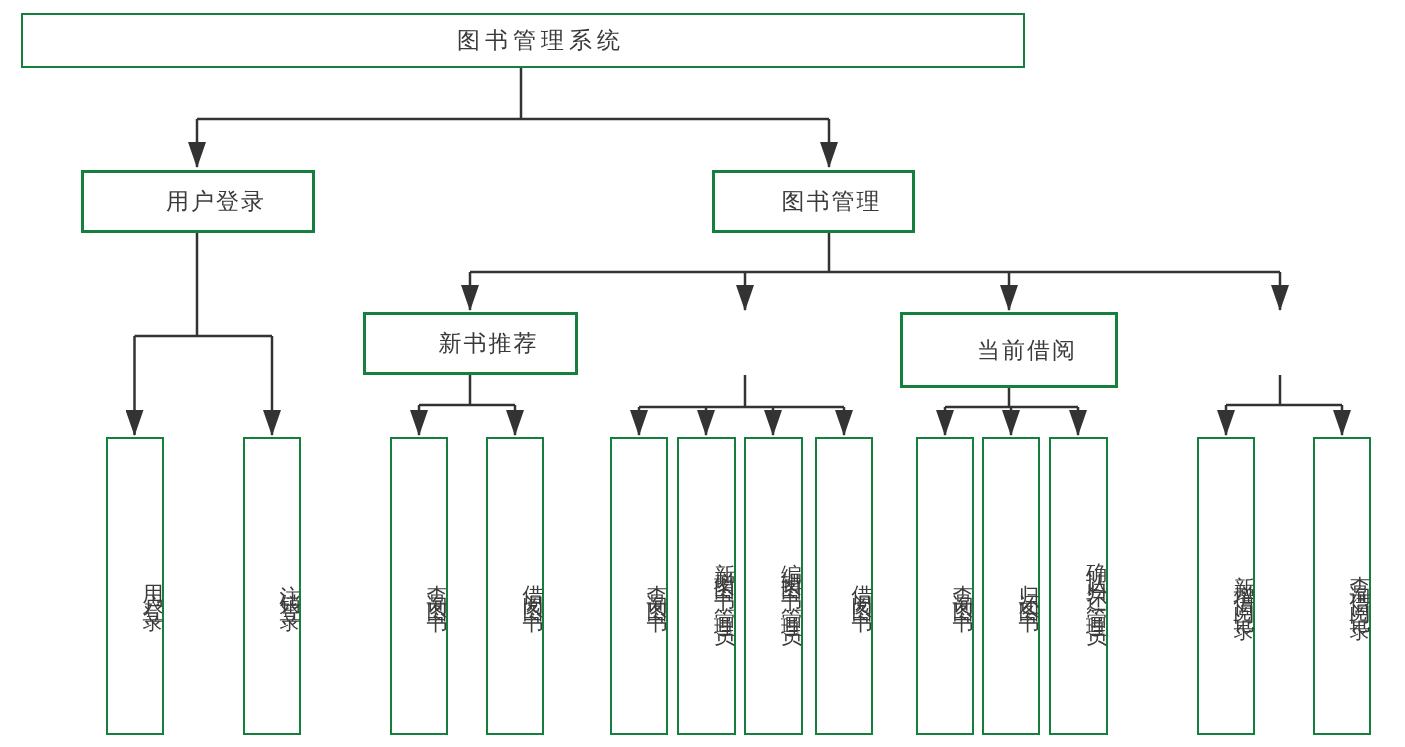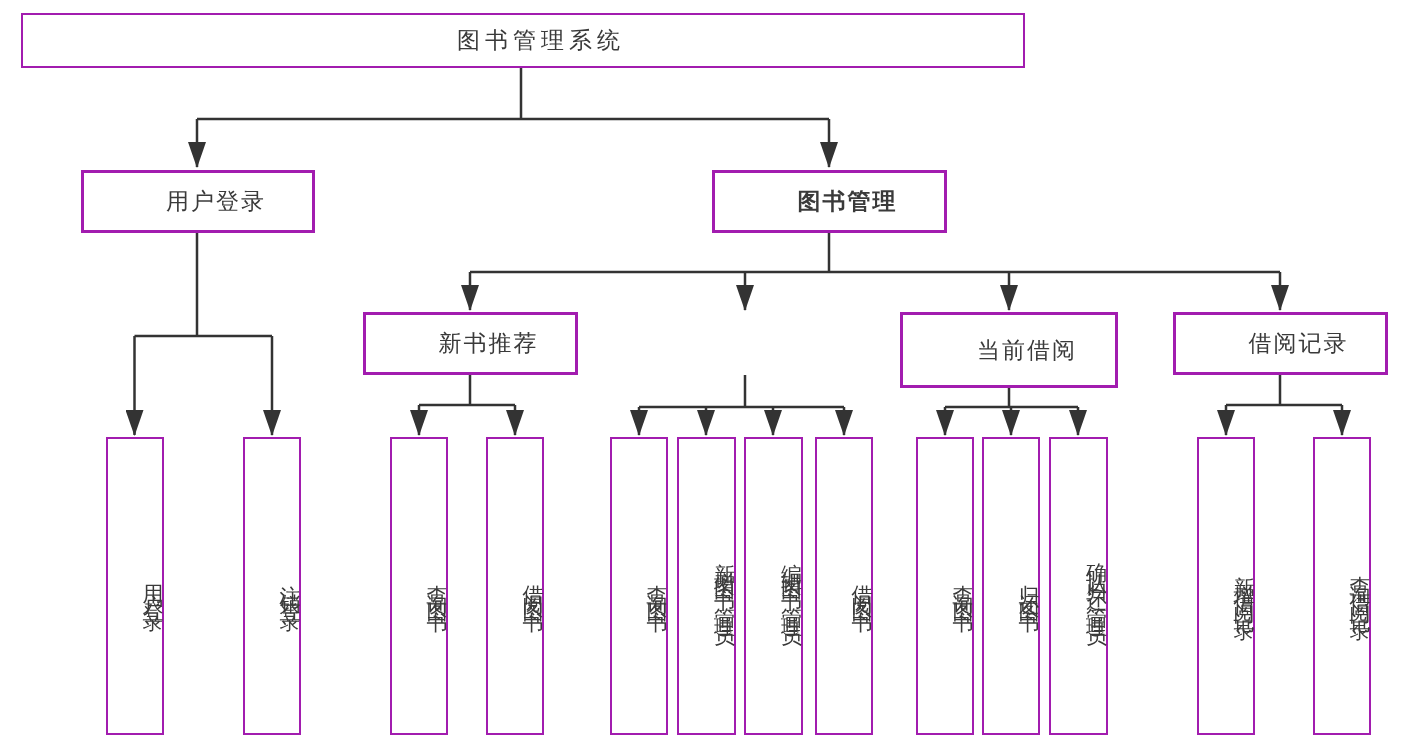--- a/index.html
+++ b/index.html
@@ -7,21 +7,21 @@
     position:relative;
     width:1405px; height:747px;
     background:#ffffff;
     font-family:"Liberation Sans", sans-serif;
     overflow:hidden;
   }
   svg.connectors { position:absolute; left:0; top:0; width:1405px; height:747px; }
   .node {
     position:absolute;
     background:#ffffff;
-    border:3px solid #a21caf;
+    border:3px solid #15803d;
     box-sizing:border-box;
     display:flex; align-items:center; justify-content:center;
     color:#3a3a3a;
     padding-left:36px;
   }
   .node.h { font-size:23px; letter-spacing:2px; white-space:nowrap; }
   .node.root { border-width:2.5px; letter-spacing:5px; }
   .node.v { border-width:2.5px; }
   .node.v span {
     writing-mode:vertical-rl;
@@ -89,32 +89,29 @@
     </g>
   </svg>
 
   <div class="node h root" style="left:21px; top:13px; width:1004px; height:55px;">
     <span>图书管理系统</span>
   </div>
 
   <div class="node h" style="left:81px; top:170px; width:234px; height:63px;">
     <span>用户登录</span>
   </div>
-  <div class="node h" style="left:712px; top:170px; width:235px; height:63px;font-weight:bold;">
+  <div class="node h" style="left:712px; top:170px; width:203px; height:63px;">
     <span>图书管理</span>
   </div>
 
   <div class="node h" style="left:363px; top:312px; width:215px; height:63px;">
     <span>新书推荐</span>
   </div>
   <div class="node h" style="left:900px; top:312px; width:218px; height:76px;">
     <span>当前借阅</span>
-  </div>
-  <div class="node h" style="left:1173px; top:312px; width:215px; height:63px;">
-    <span>借阅记录</span>
   </div>
 
   <div class="node v" style="left:106px; top:437px; width:58px; height:298px;">
     <span>用户登录</span>
   </div>
   <div class="node v" style="left:243px; top:437px; width:58px; height:298px;">
     <span>注销登录</span>
   </div>
 
   <div class="node v" style="left:390px; top:437px; width:58px; height:298px;">

